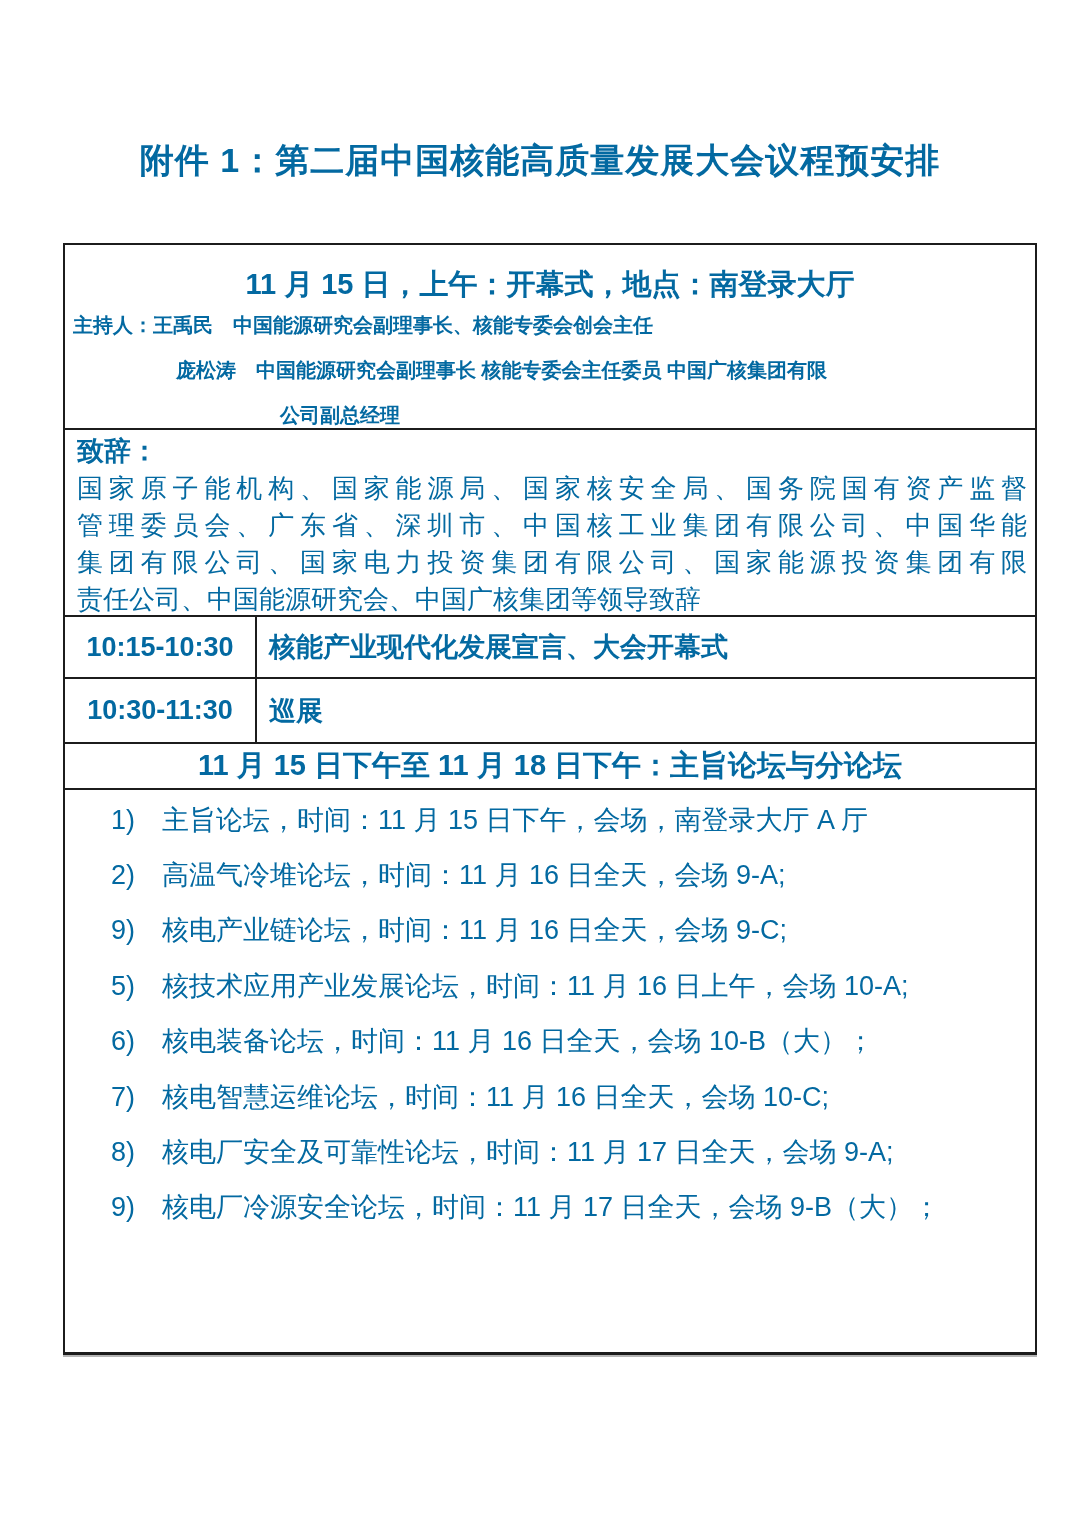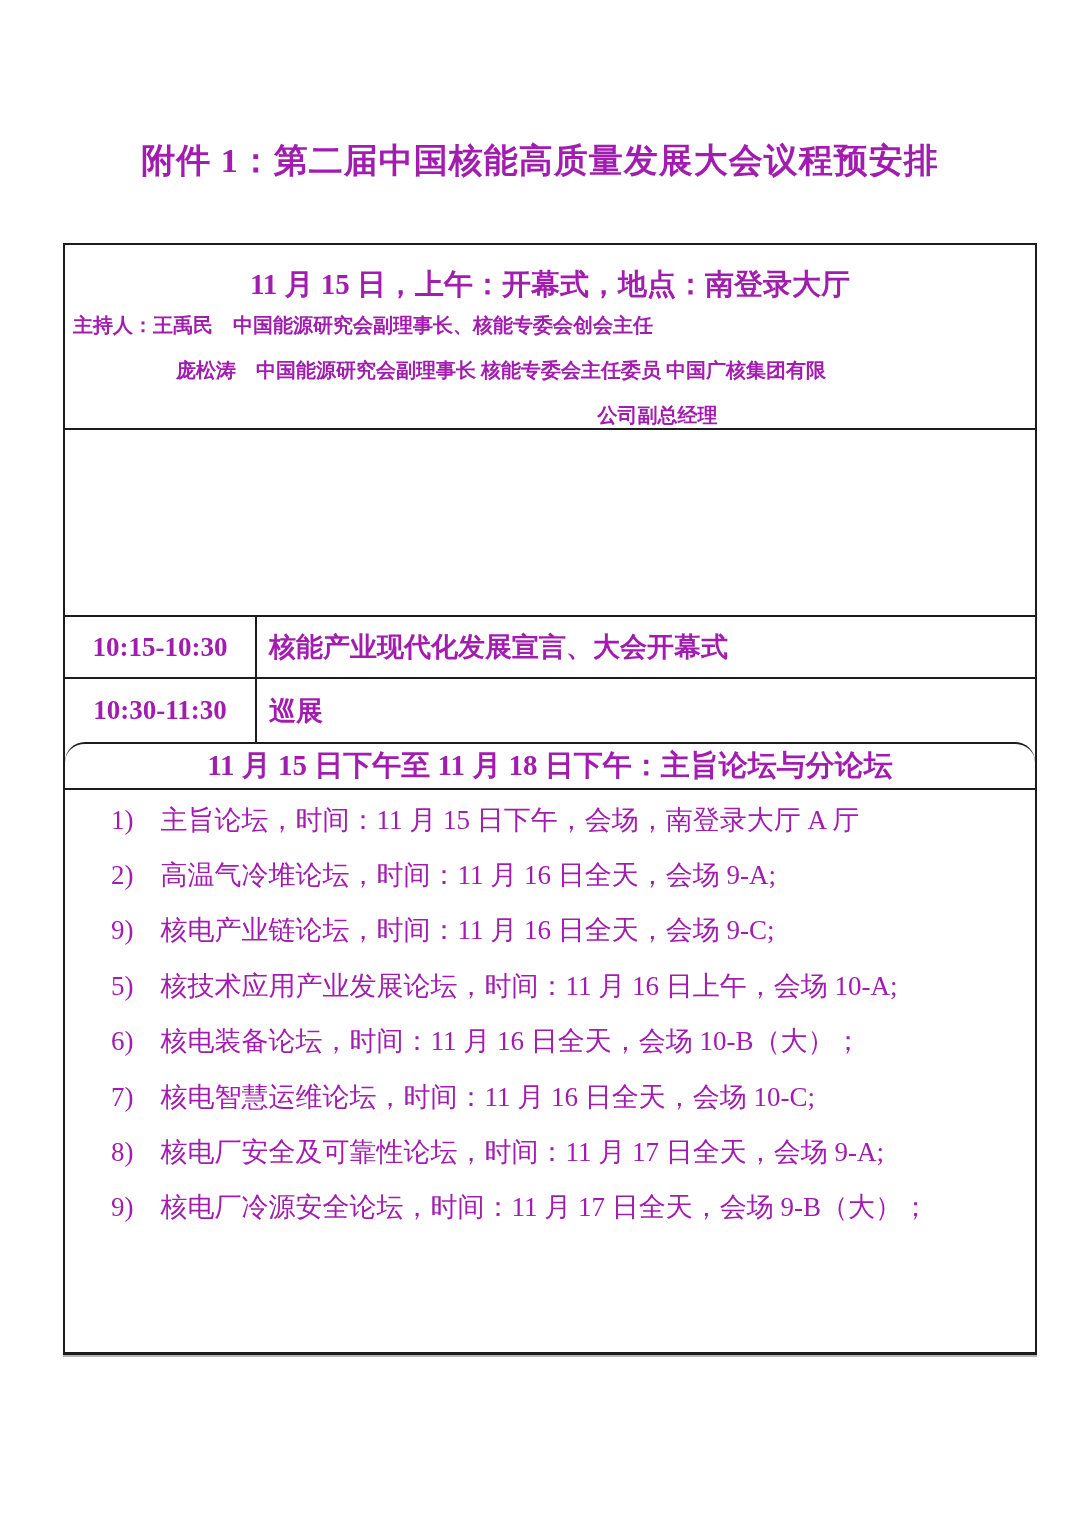--- a/index.html
+++ b/index.html
@@ -1,22 +1,22 @@
 <!DOCTYPE html>
 <html><head>
 <meta charset="utf-8">
 <style>
   html, body { margin: 0; padding: 0; background: #ffffff; }
   .page {
     position: relative;
     width: 1080px;
     height: 1527px;
     background: #ffffff;
-    color: #a21caf;
-    font-family: Liberation Serif, serif;
+    color: #0369a1;
+    font-family: Liberation Sans, sans-serif;
     overflow: hidden;
   }
   .doc-title {
     position: absolute;
     top: 138px;
     left: 0;
     width: 100%;
     margin: 0;
     text-align: center;
     font-size: 34px;
@@ -49,21 +49,21 @@
     white-space: pre-wrap;
   }
   .host-line {
     font-size: 20px;
     font-weight: bold;
     line-height: 45px;
     white-space: pre-wrap;
   }
   .host-0 { padding-left: 8px; }
   .host-1 { padding-left: 111px; }
-  .host-2 { padding-left: 215px; text-align: center; }
+  .host-2 { padding-left: 215px; }
 
   
   .split { display: flex; }
   .time-cell {
     flex: 0 0 190px;
     width: 190px;
     border-right: 2px solid #1c1c1c;
     display: flex;
     align-items: center;
     justify-content: center;
@@ -101,21 +101,20 @@
 
   
   .row-e {
     height: 46px;
     display: flex;
     align-items: center;
     justify-content: center;
     font-size: 29px;
     font-weight: bold;
     white-space: pre-wrap;
-    border-radius: 20px;
   }
 
   
   .row-f { height: 563px; padding-top: 2px; }
   .forum-item {
     height: 55.4px;
     display: flex;
     align-items: center;
     padding-left: 46px;
     font-size: 27px;
@@ -132,20 +131,27 @@
   <div class="agenda">
 
     <div class="row row-a">
       <div class="session-header">11 月 15 日，上午：开幕式，地点：南登录大厅</div>
       <div class="host-line host-0">主持人：王禹民　中国能源研究会副理事长、核能专委会创会主任</div>
       <div class="host-line host-1">庞松涛　中国能源研究会副理事长 核能专委会主任委员 中国广核集团有限</div>
       <div class="host-line host-2">公司副总经理</div>
     </div>
 
     <div class="row row-b split">
+      <div class="speech-cell">
+        <div class="speech-heading">致辞：</div>
+        <div class="speech-line justified">国家原子能机构、国家能源局、国家核安全局、国务院国有资产监督</div>
+        <div class="speech-line justified">管理委员会、广东省、深圳市、中国核工业集团有限公司、中国华能</div>
+        <div class="speech-line justified">集团有限公司、国家电力投资集团有限公司、国家能源投资集团有限</div>
+        <div class="speech-line">责任公司、中国能源研究会、中国广核集团等领导致辞</div>
+      </div>
     </div>
 
     <div class="row row-c split">
       <div class="time-cell">10:15-10:30</div>
       <div class="activity-cell">核能产业现代化发展宣言、大会开幕式</div>
     </div>
 
     <div class="row row-d split">
       <div class="time-cell">10:30-11:30</div>
       <div class="activity-cell">巡展</div>

